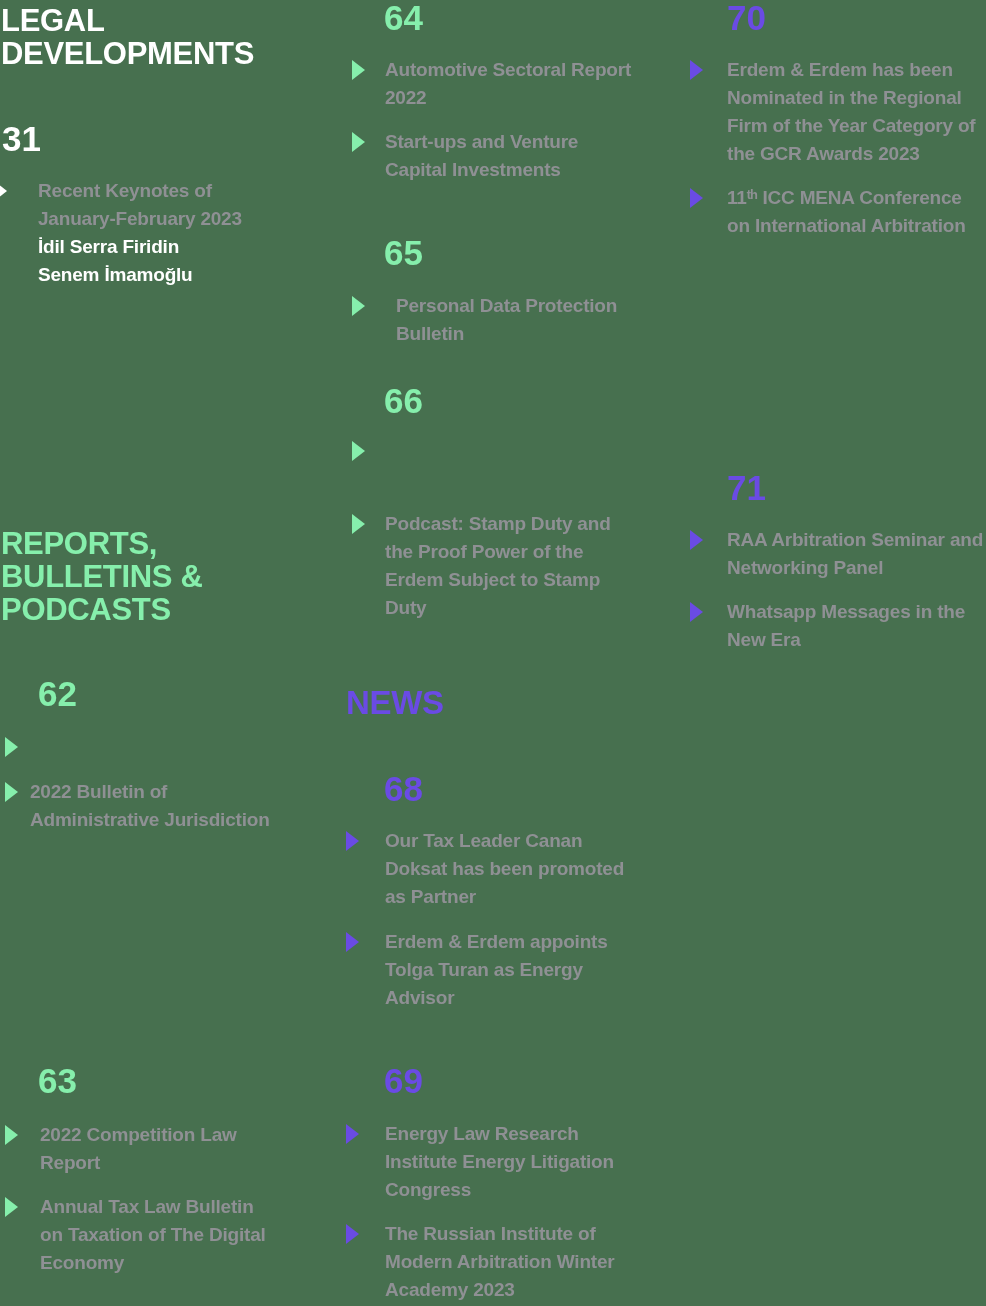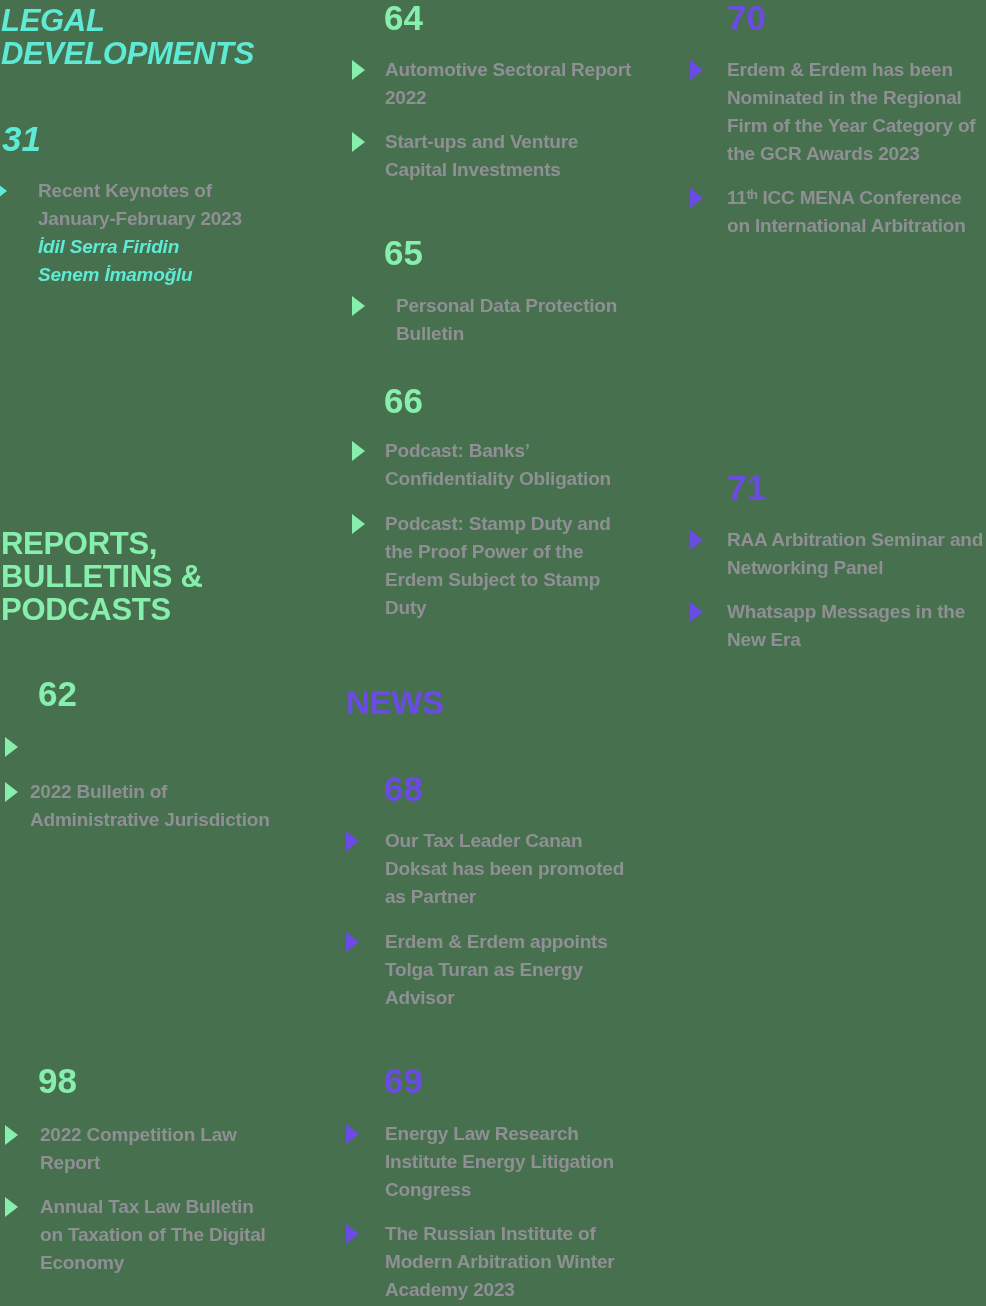--- a/index.html
+++ b/index.html
@@ -24,21 +24,21 @@
     font-size: 19px; line-height: 28px; font-weight: 700;
     letter-spacing: -0.2px; white-space: pre-line;
   }
   .arrow {
     position: absolute; left: 0; top: 4px;
     width: 0; height: 0;
     border-top: 10px solid transparent;
     border-bottom: 10px solid transparent;
     border-left: 13px solid currentColor;
   }
-  .c-blue   { color: #5eead4; font-style: italic; }
+  .c-blue   { color: #ffffff; }
   .c-black  { color: #86efac; }
   .c-purple { color: #6A4BE4; }
   .c-gray   { color: #8F9094; }
 </style>
 </head>
 <body>
 
 <div class="abs heading c-blue" style="left:1px; top:4px; width:330px;">LEGAL
 DEVELOPMENTS</div>
 
@@ -61,21 +61,21 @@
 <div class="item" style="left:5px; top:733px; width:330px;">
   <span class="arrow c-black"></span>
 </div>
 
 <div class="item" style="left:5px; top:778px; width:330px;">
   <span class="arrow c-black"></span>
   <div class="txt c-gray" style="margin-left:25px;">2022 Bulletin of
 Administrative Jurisdiction</div>
 </div>
 
-<div class="abs num c-black" style="left:38px; top:1063px;">98</div>
+<div class="abs num c-black" style="left:38px; top:1063px;">63</div>
 
 <div class="item" style="left:5px; top:1121px; width:330px;">
   <span class="arrow c-black"></span>
   <div class="txt c-gray" style="margin-left:35px;">2022 Competition Law
 Report</div>
 </div>
 
 <div class="item" style="left:5px; top:1193px; width:330px;">
   <span class="arrow c-black"></span>
   <div class="txt c-gray" style="margin-left:35px;">Annual Tax Law Bulletin
@@ -102,22 +102,20 @@
 <div class="item" style="left:352px; top:292px; width:320px;">
   <span class="arrow c-black"></span>
   <div class="txt c-gray" style="margin-left:44px;">Personal Data Protection
 Bulletin</div>
 </div>
 
 <div class="abs num c-black" style="left:384px; top:383px;">66</div>
 
 <div class="item" style="left:352px; top:437px; width:320px;">
   <span class="arrow c-black"></span>
-  <div class="txt c-gray" style="margin-left:33px;">Podcast: Banks’
-Confidentiality Obligation</div>
 </div>
 
 <div class="item" style="left:352px; top:510px; width:320px;">
   <span class="arrow c-black"></span>
   <div class="txt c-gray" style="margin-left:33px;">Podcast: Stamp Duty and
 the Proof Power of the
 Erdem Subject to Stamp
 Duty</div>
 </div>
 

